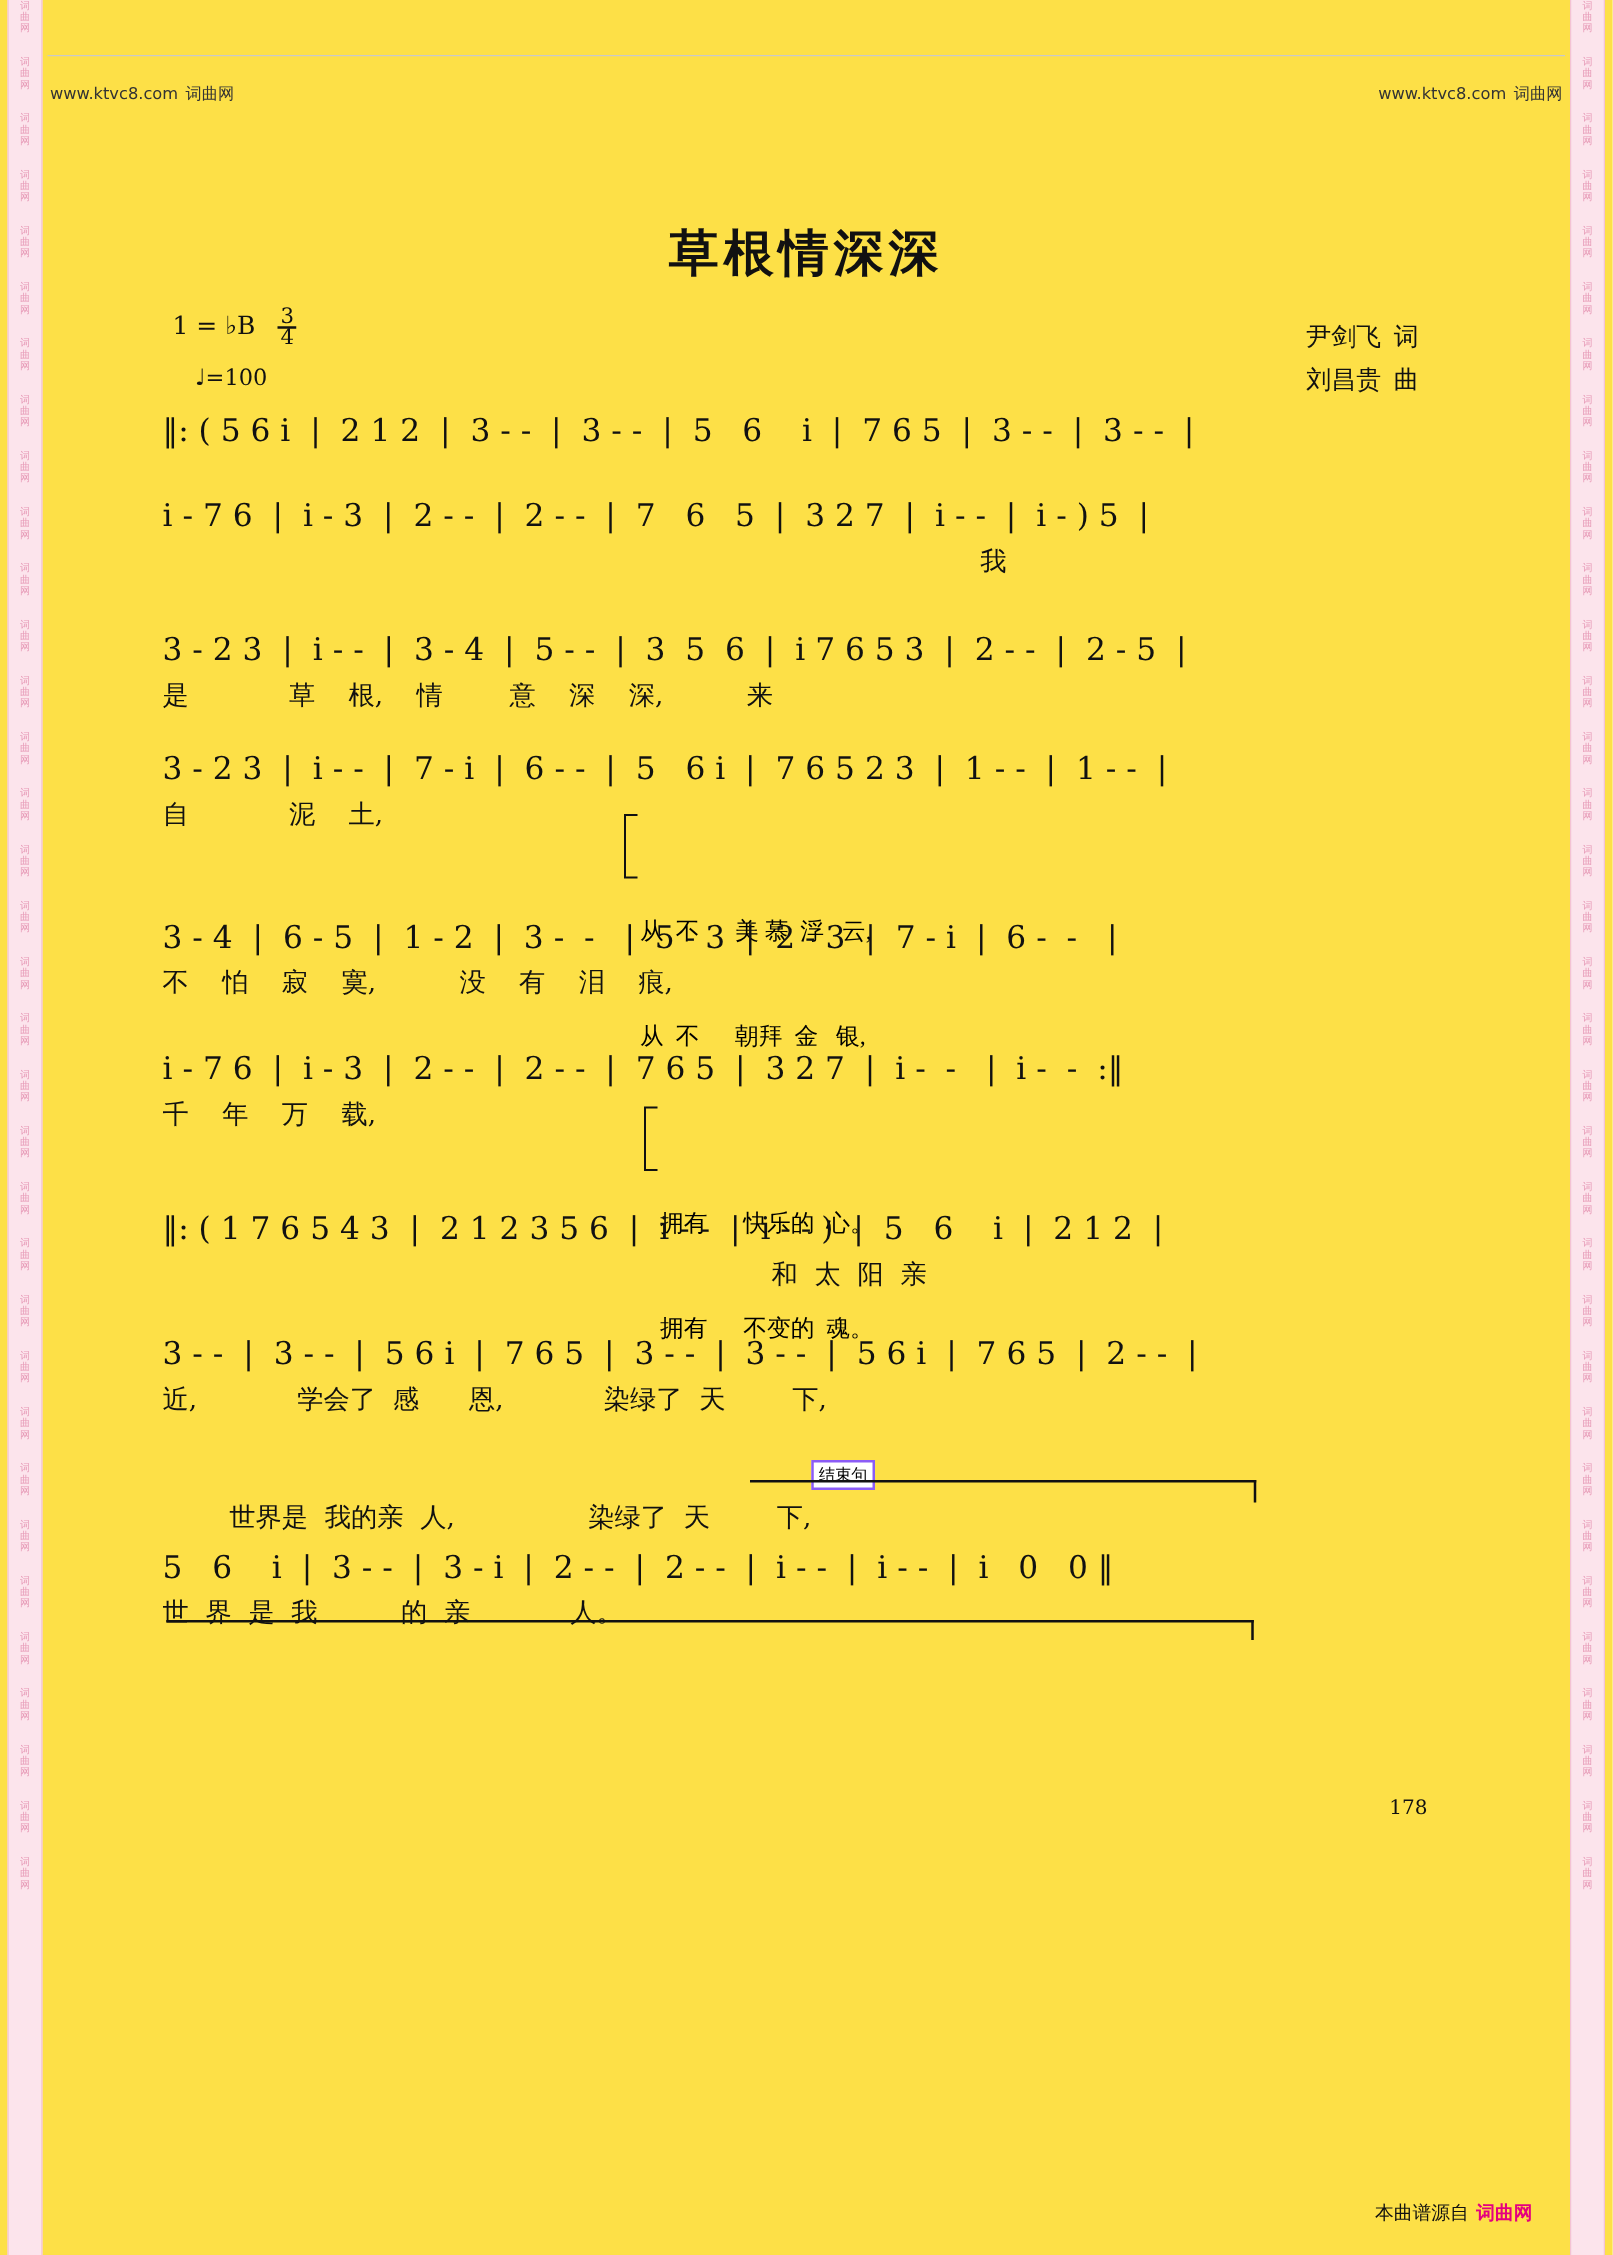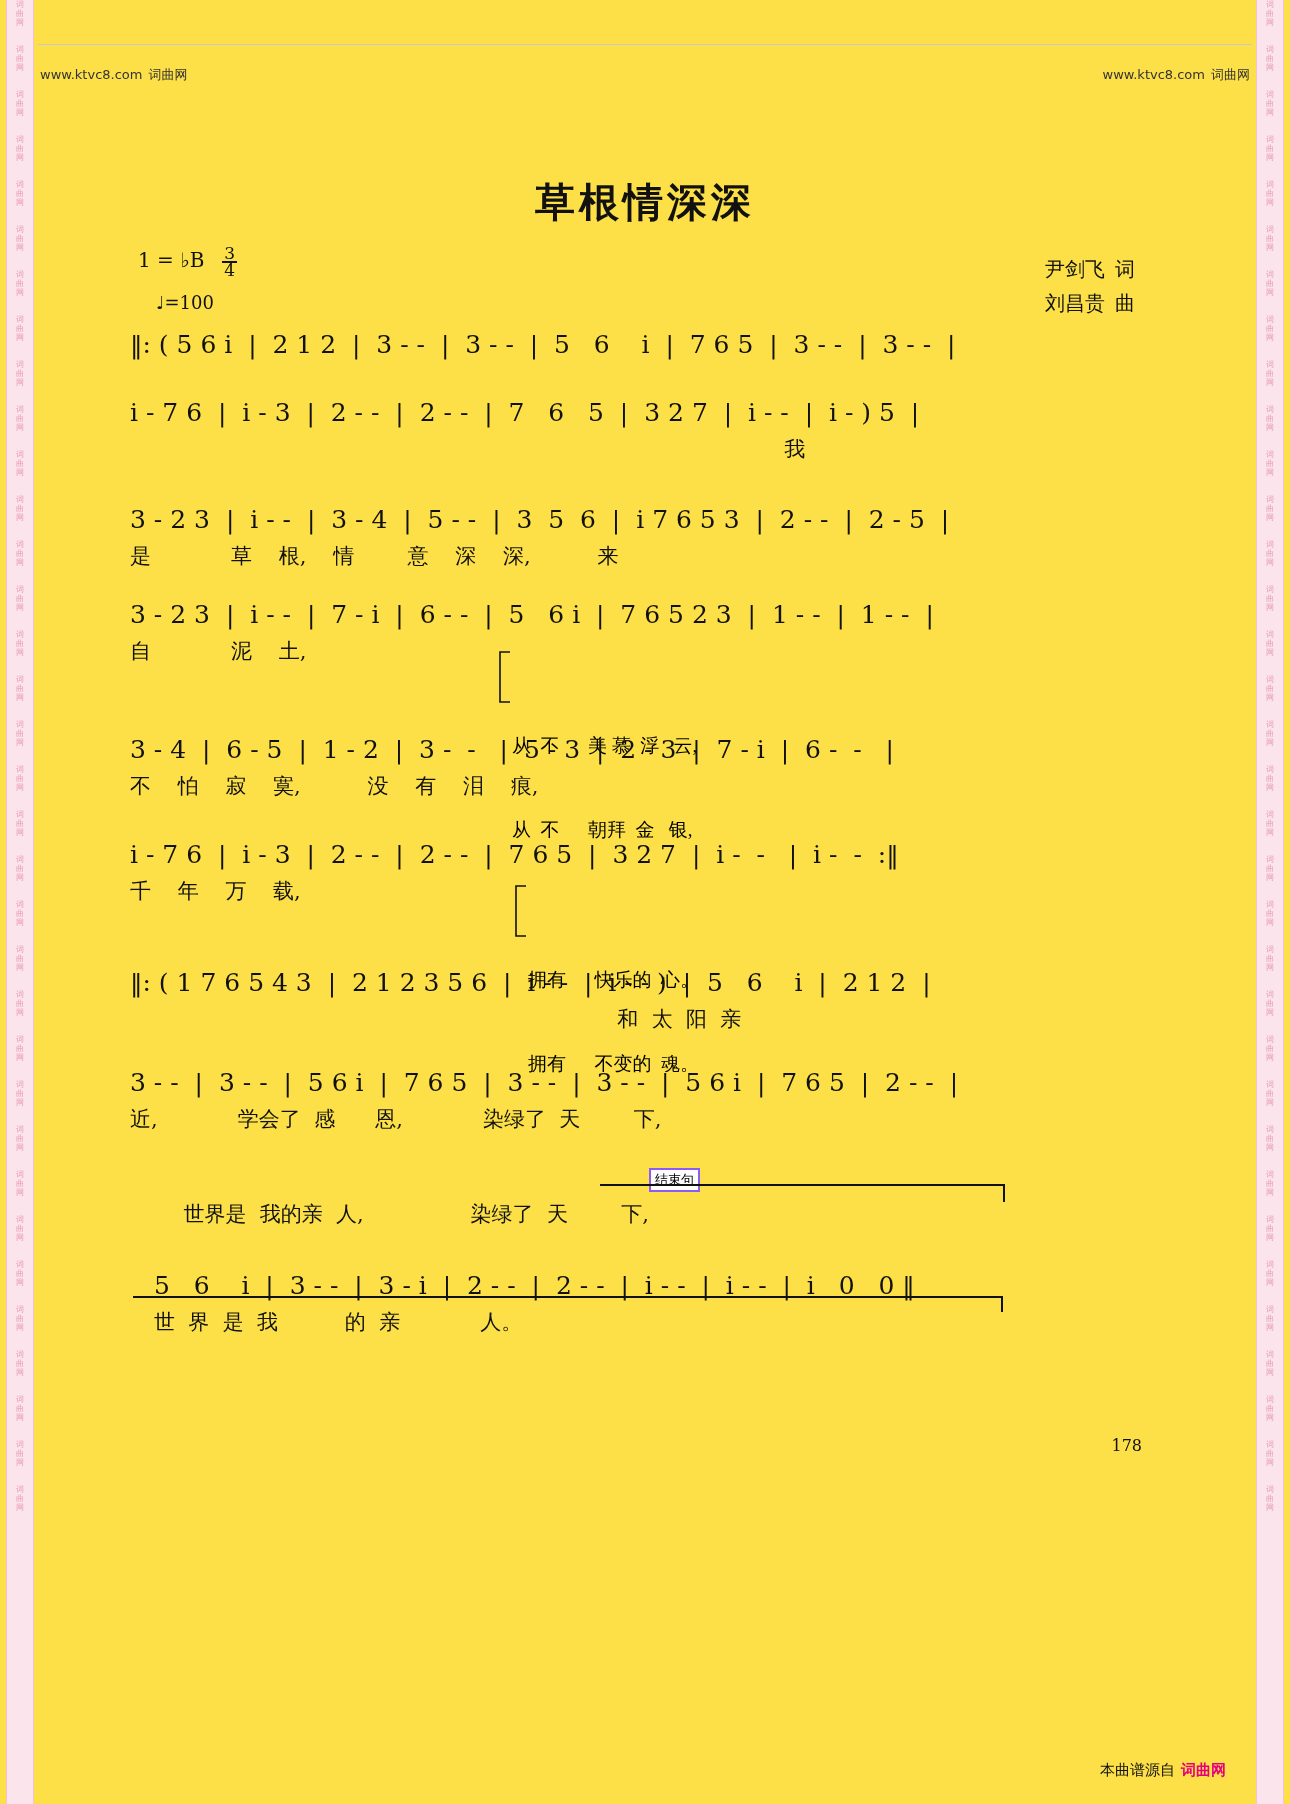--- a/index.html
+++ b/index.html
@@ -335,21 +335,21 @@
 
   <div class="sys" style="top:1193px;">
     <div class="lyr">        世界是  我的亲  人,                染绿了  天        下,</div>
   </div>
   <div class="endbox" style="left:601px; top:1168px;">结束句</div>
   <div style="position:absolute;left:600px;top:1184px;width:405px;border-top:2px solid #111;"></div>
   <div style="position:absolute;left:1003px;top:1184px;height:18px;border-left:2px solid #111;"></div>
 
   <div style="position:absolute;left:133px;top:1296px;width:870px;border-top:2px solid #111;"></div>
   <div style="position:absolute;left:1001px;top:1296px;height:16px;border-left:2px solid #111;"></div>
-  <div class="sys" style="top:1271px;margin-left:24px;">
+  <div class="sys" style="top:1239px;">
     <div class="notes">5   6    i  |  3 - -  |  3 - i  |  2 - -  |  2 - -  |  i - -  |  i - -  |  i   0   0 ‖</div>
     <div class="lyr">世  界  是  我          的  亲            人。</div>
   </div>
 
   <div class="page-num">178</div>
 
   <div class="footer">
     <span>本曲谱源自</span><span class="brand">词曲网</span>
   </div>
 </div>

